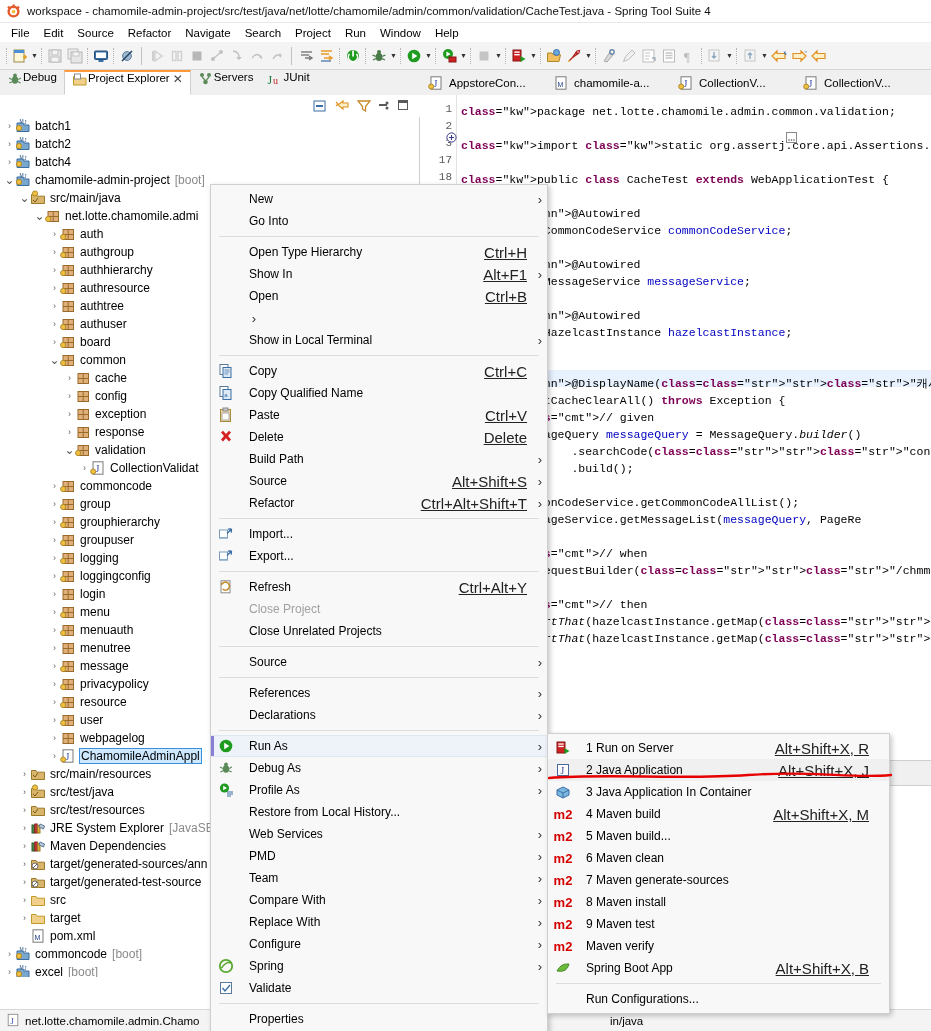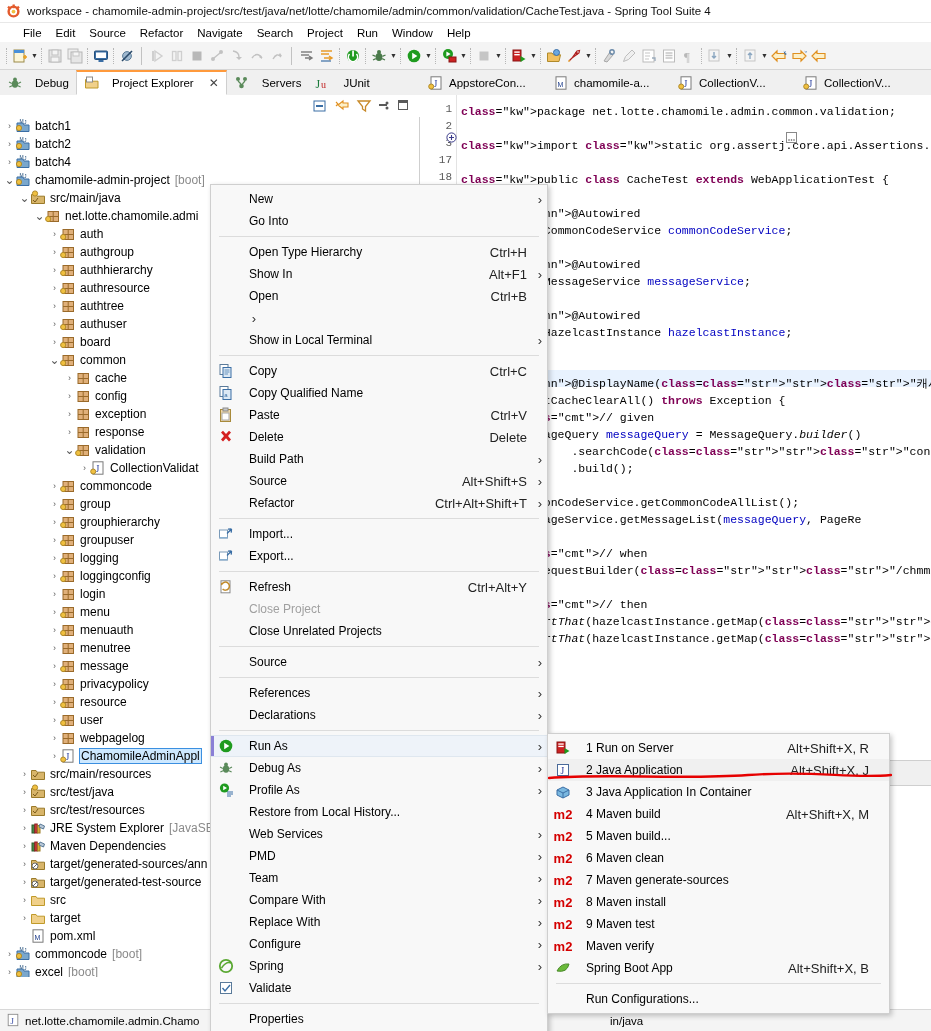--- a/index.html
+++ b/index.html
@@ -13,39 +13,39 @@
   #titlebar{
     position:absolute;left:0;top:0;width:931px;height:23px;
     background:#ffffff;border-bottom:1px solid #e8e8e8;
     display:flex;align-items:center;gap:6px;padding-left:6px;box-sizing:border-box;
   }
   #titlebar .sts-icon{width:15px;height:15px;position:relative;flex:none;}
   #titlebar .title-text{font-size:11.5px;color:#111;white-space:nowrap;}
   
   #menubar{
     position:absolute;left:0;top:23px;width:931px;height:19px;
-    background:#ffffff;display:flex;align-items:center;padding-left:16px;box-sizing:border-box;
+    background:#ffffff;display:flex;align-items:center;padding-left:4px;box-sizing:border-box;
   }
   #menubar .mi{font-size:11.5px;padding:1px 7px;color:#000;white-space:nowrap;cursor:default;}
   
   #toolbar{
     position:absolute;left:0;top:42px;width:931px;height:28px;
     background:#f4f4f4;border-bottom:1px solid #d6d6d6;
     display:flex;align-items:center;padding-left:4px;box-sizing:border-box;
   }
   .tbi{width:20px;height:22px;display:flex;align-items:center;justify-content:center;flex:none;}
   .tbarrow{width:9px;height:22px;display:flex;align-items:center;justify-content:center;flex:none;
     font-size:7px;color:#333;}
   .tbsep{width:1px;height:16px;border-left:1px dotted #b6b6b6;margin:0 2px;flex:none;}
   .tbsep2{width:1px;height:18px;border-left:1px solid #c2c2c2;margin:0 4px;flex:none;}
   
   #leftview{position:absolute;left:0;top:70px;width:420px;height:931px;background:#ffffff;}
   #lefttabs{position:absolute;left:0;top:0;width:420px;height:25px;background:#f0f0f0;
     border-bottom:1px solid #cfcfcf;display:flex;align-items:flex-end;}
-  .vtab{height:24px;display:flex;align-items:center;gap:12px;padding:0 7px;font-size:11.5px;
+  .vtab{height:24px;display:flex;align-items:flex-start;gap:0;padding:0 7px;font-size:11.5px;
      color:#000;background:transparent;box-sizing:border-box;white-space:nowrap;}
   .vtab.active{background:#ffffff;border:1px solid #cfcfcf;border-bottom:1px solid #fff;
      border-top:2px solid #ff9a3c;height:25px;}
   .vtab .closex{font-size:12px;color:#444;margin-left:3px;}
   #lefttoolstrip{position:absolute;left:0;top:25px;width:420px;height:22px;background:#ffffff;}
   #viewmin{position:absolute;right:30px;top:4px;}
   #viewmax{position:absolute;right:10px;top:4px;}
   
   #tree{position:absolute;left:0;top:47px;width:419px;bottom:24px;overflow:hidden;background:#fff;
         border-right:1px solid #cfcfcf;}
@@ -89,21 +89,21 @@
     box-shadow:2px 2px 5px rgba(0,0,0,.22);
     padding:3px 0;box-sizing:border-box;z-index:40;
   }
   .mrow{height:22px;display:flex;align-items:center;position:relative;font-size:12px;color:#000;
      padding-left:0;box-sizing:border-box;}
   .mrow.hover{background:#eef3f9;border-top:1px solid #dfe7ef;border-bottom:1px solid #dfe7ef;}
   .mrow.hover::before{content:"";position:absolute;left:0;top:0;bottom:0;width:3px;background:#8a7fd6;}
   .mrow .micon{width:30px;height:20px;display:flex;align-items:center;justify-content:center;flex:none;}
   .mrow .mlabel{flex:1;padding-left:8px;white-space:nowrap;}
   .mrow .mlabel.dis{color:#a0a0a0;}
-  .mrow .maccel{color:#222;font-size:13px;padding-right:6px;white-space:nowrap;}
+  .mrow .maccel{color:#222;font-size:15px;padding-right:6px;white-space:nowrap;text-decoration:underline;}
   .mrow .mchev{width:14px;text-align:center;font-size:10px;color:#333;flex:none;}
   .msep{height:1px;background:#dcdcdc;margin:4px 8px;}
   
   #submenu{
     position:absolute;left:547px;top:733px;width:343px;background:#f8f8f8;
     border:1px solid #cfcfcf;box-shadow:2px 2px 5px rgba(0,0,0,.22);
     padding:3px 0;box-sizing:border-box;z-index:60;
   }
   #submenu .mrow{height:22px;}
   #submenu .mrow.hl2{background:#f0f0f0;}

